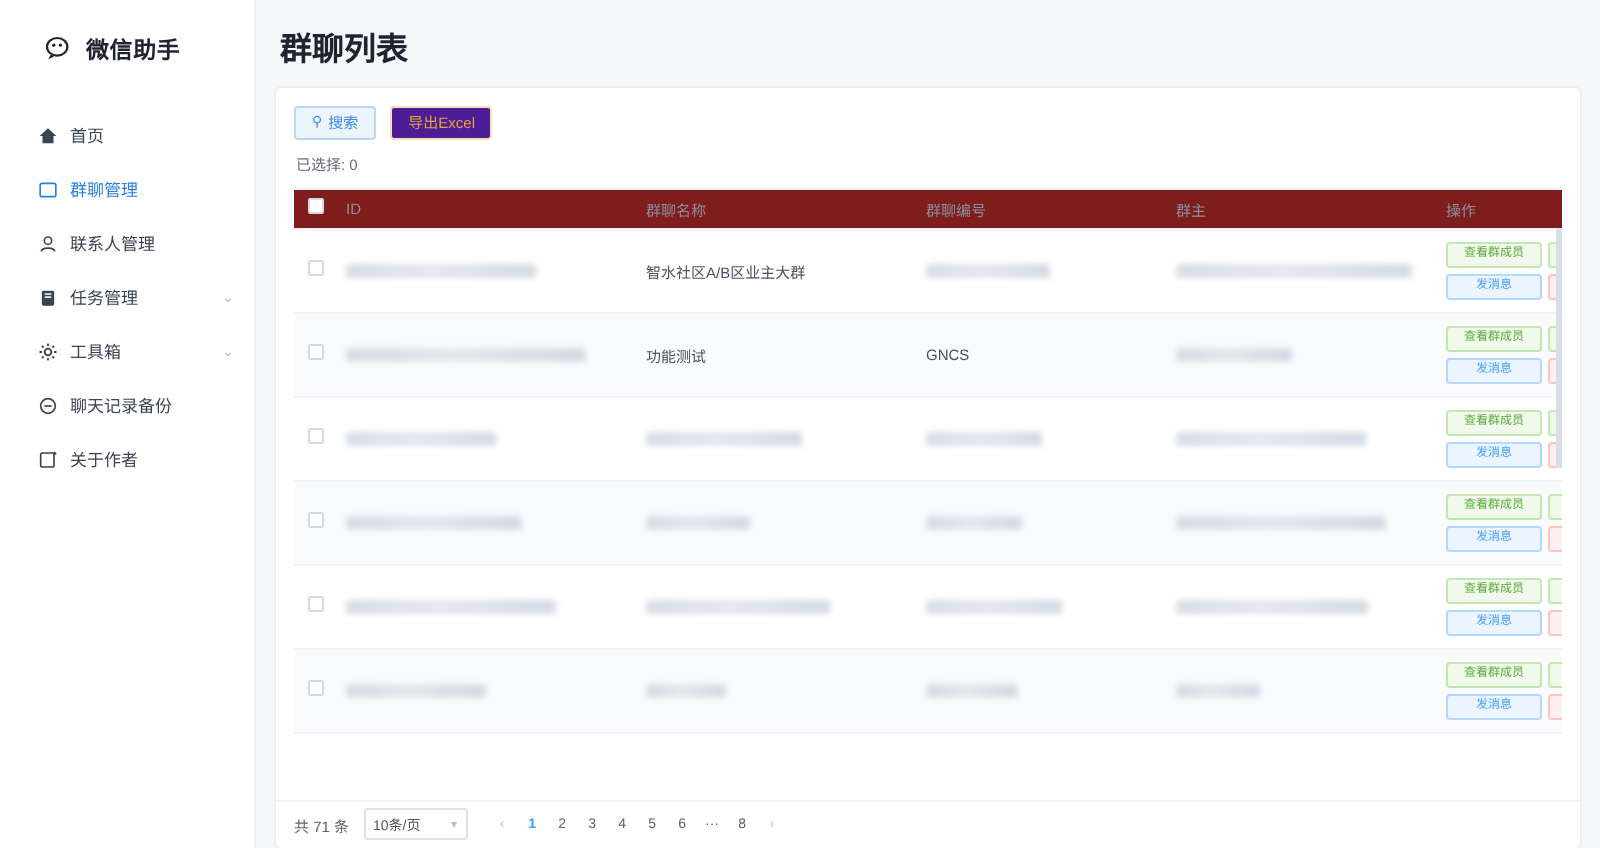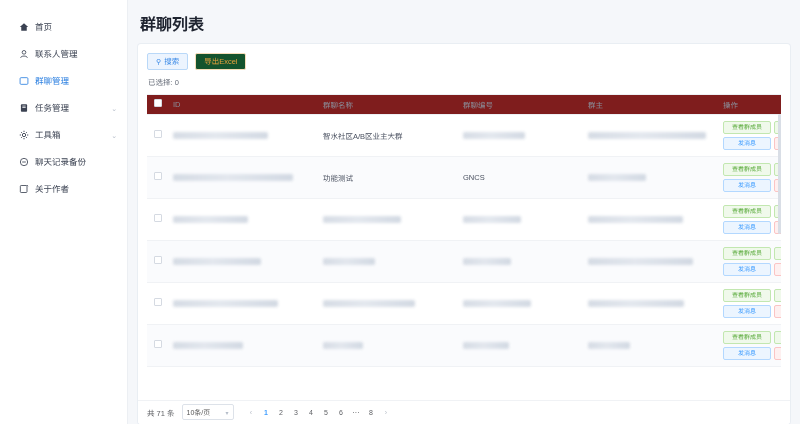--- a/index.html
+++ b/index.html
@@ -87,21 +87,21 @@
   }
   .search-input::placeholder { color: #c2c8d0; }
   .btn {
     height: 17px; border-radius: 2px; border: 1px solid transparent;
     font-size: 7.5px; display: inline-flex; align-items: center;
     justify-content: center; gap: 3px; padding: 0 8px; cursor: pointer;
     white-space: nowrap; line-height: 1;
     font-family: "Liberation Sans", sans-serif;
   }
   .btn-search { background: #ecf4fe; border-color: #b9d8f8; color: #3b8ae6; }
-  .btn-export { background: #14532d; border-color: #f7ddb9; color: #e6a23c; }
+  .btn-export { background: #4c1d95; border-color: #f7ddb9; color: #e6a23c; }
   .btn-search .mag { font-size: 7px; }
   .selected-count {
     font-size: 7.5px; color: #666c78; padding: 2px 0 7px 10px;
   }
 
   
   .table-wrap {
     flex: 1 1 auto; overflow: hidden; position: relative;
     margin: 0 9px; border-top: 1px solid #edf0f4;
   }
@@ -183,49 +183,60 @@
   }
   .pg-btn.current { color: #409eff; font-weight: bold; }
   .pg-btn.arrow { color: #b8bec8; }
 </style>
 </head>
 <body>
 
 <div class="app">
 
   <aside class="sidebar">
+    <div class="brand">
+      <span class="brand-logo">
+        <svg width="15" height="15" viewBox="0 0 15 15">
+          <ellipse cx="6.6" cy="6.4" rx="5.1" ry="4.4" fill="none" stroke="#1f2430" stroke-width="1.1"></ellipse>
+          <circle cx="4.9" cy="5.6" r=".8" fill="#1f2430"></circle>
+          <circle cx="8.2" cy="5.6" r=".8" fill="#1f2430"></circle>
+          <path d="M3.4 10.2 L2.2 12.6 L5 11.2 Z" fill="#1f2430"></path>
+        </svg>
+      </span>
+      <span class="brand-title">微信助手</span>
+    </div>
 
     <nav class="nav">
 
       <div class="nav-item">
         <span class="nav-icon">
           <svg width="10" height="10" viewBox="0 0 12 12">
               <path d="M6 1.4 L11 6 H9.3 V10.4 H2.7 V6 H1 Z" fill="#3b4252"></path>
             </svg>
         </span>
         <span class="nav-label">首页</span>
+      </div>
+
+      <div class="nav-item active">
+        <span class="nav-icon">
+          <svg width="10" height="10" viewBox="0 0 12 12">
+              <rect x="1.3" y="2" width="9.4" height="8" rx="1.2" fill="none" stroke="#2b7fe0" stroke-width="1"></rect>
+            </svg>
+        </span>
+        <span class="nav-label">群聊管理</span>
       </div>
 
       <div class="nav-item">
         <span class="nav-icon">
           <svg width="10" height="10" viewBox="0 0 12 12">
               <circle cx="6" cy="4" r="2.2" fill="none" stroke="#3b4252" stroke-width="1"></circle>
               <path d="M2 10.5 C2 7.8 10 7.8 10 10.5" fill="none" stroke="#3b4252" stroke-width="1"></path>
             </svg>
         </span>
         <span class="nav-label">联系人管理</span>
-      </div>
-
-      <div class="nav-item active">
-        <span class="nav-icon">
-          <svg width="10" height="10" viewBox="0 0 12 12">
-              <rect x="1.3" y="2" width="9.4" height="8" rx="1.2" fill="none" stroke="#2b7fe0" stroke-width="1"></rect>
-            </svg>
-        </span>
-        <span class="nav-label">群聊管理</span>
       </div>
 
       <div class="nav-item">
         <span class="nav-icon">
           <svg width="10" height="10" viewBox="0 0 12 12">
               <rect x="2.3" y="1.6" width="7.4" height="9" rx="1" fill="#3b4252"></rect>
               <rect x="4" y="3.2" width="4" height=".9" fill="#fff"></rect>
               <rect x="4" y="5" width="4" height=".9" fill="#fff"></rect>
             </svg>
         </span>

